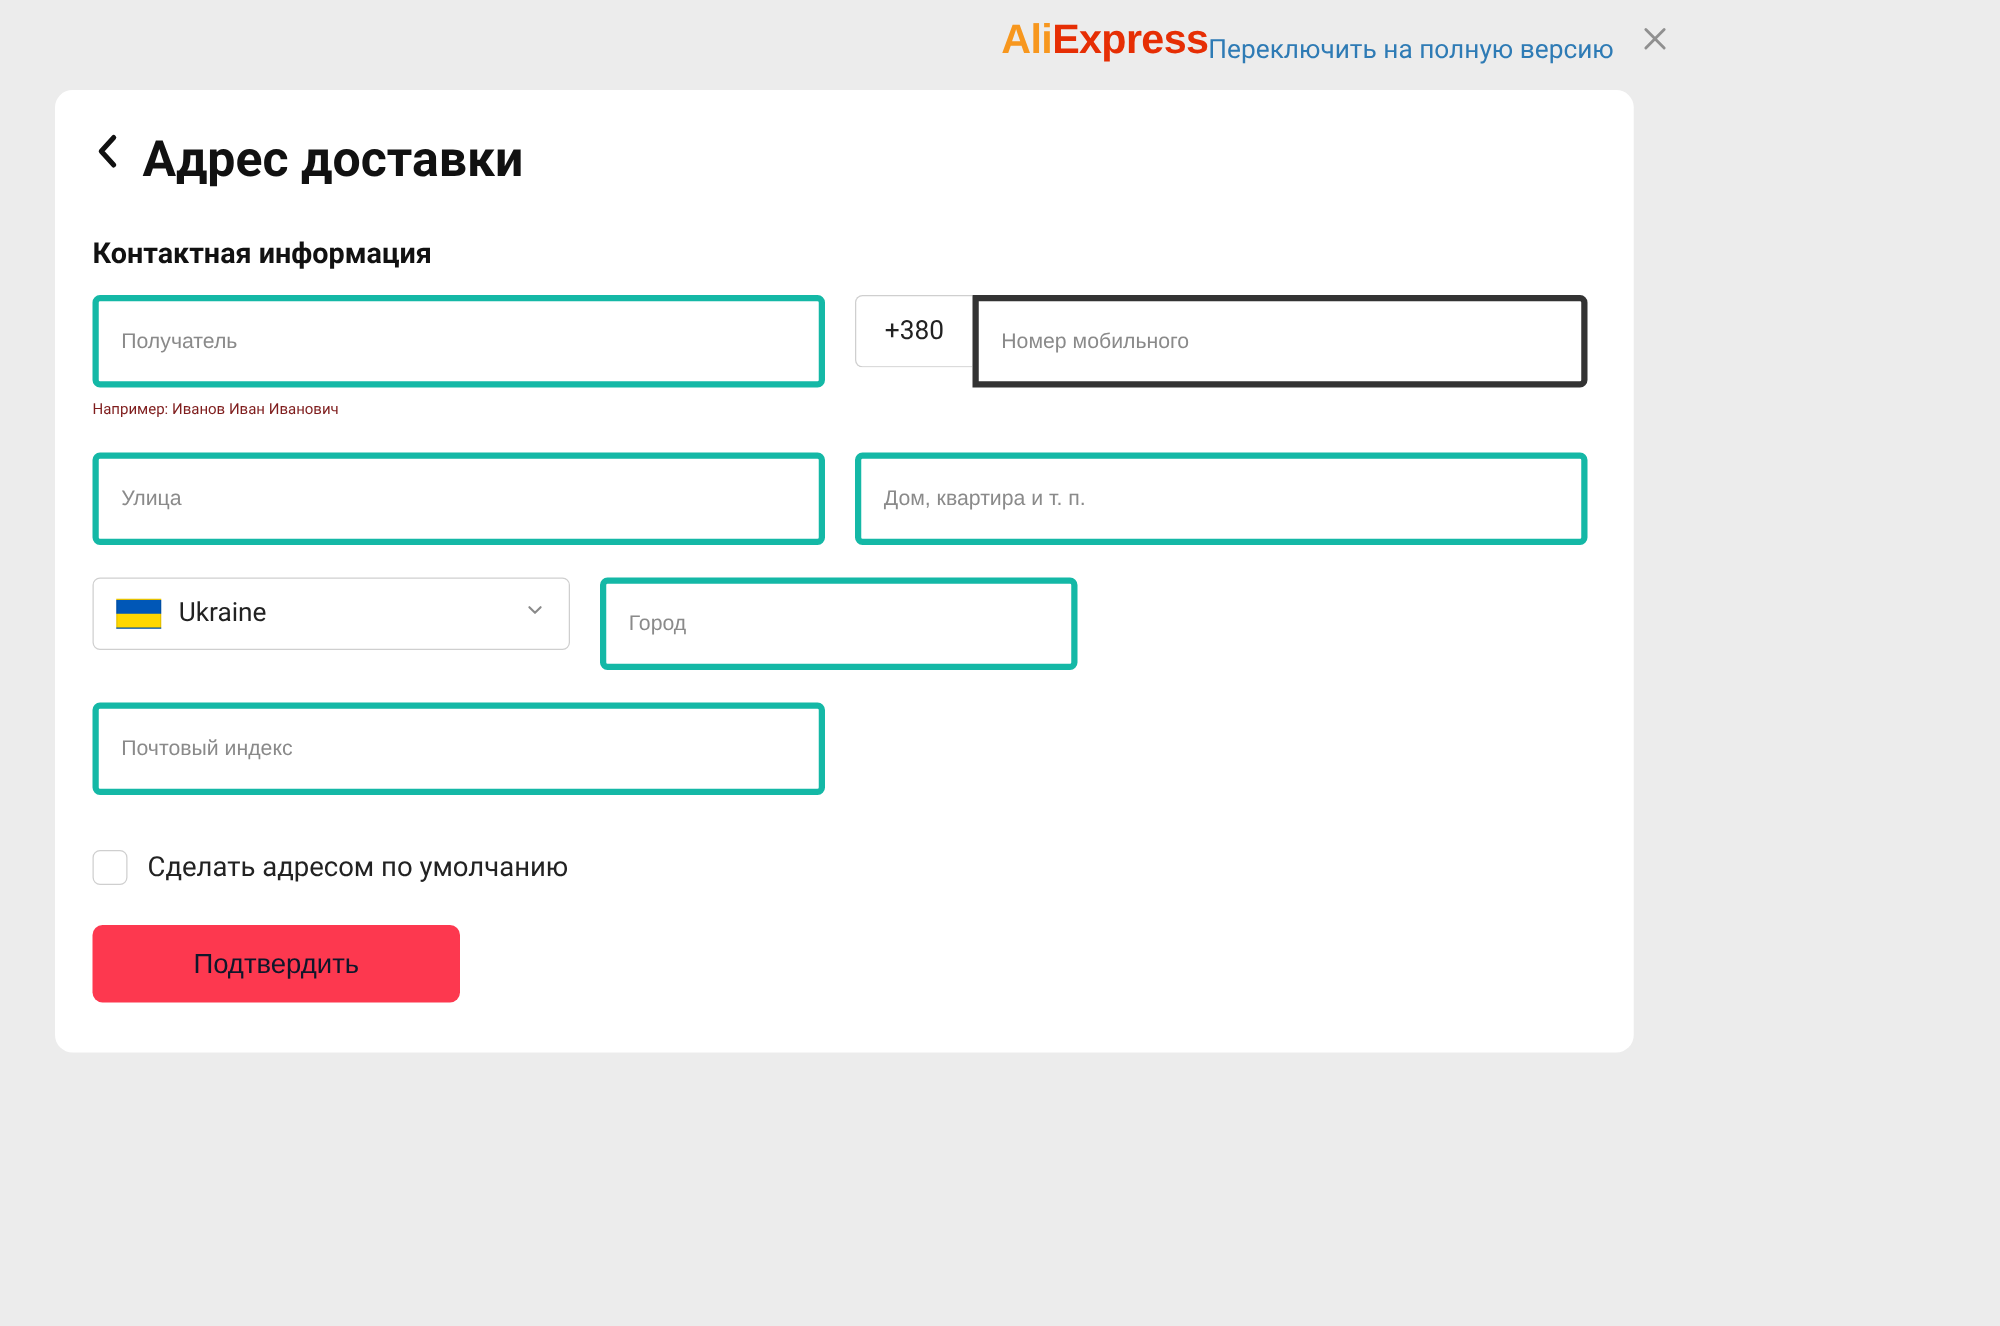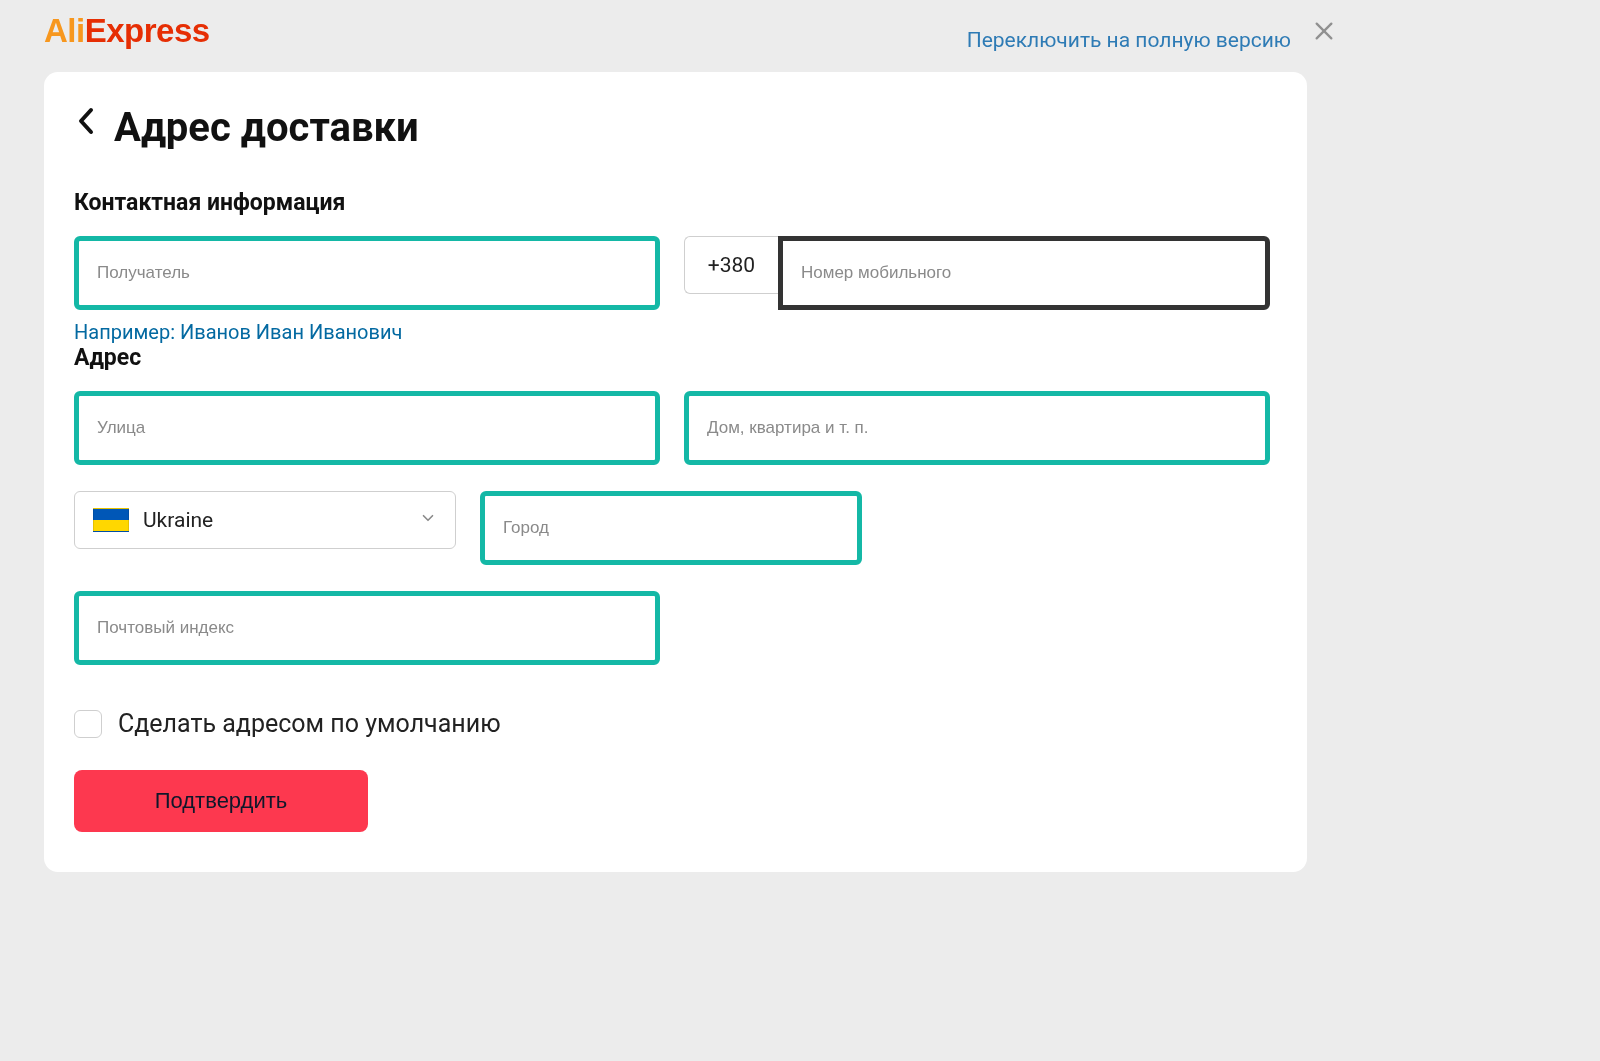--- a/index.html
+++ b/index.html
@@ -16,21 +16,21 @@
     overflow: hidden;
   }
   .viewport {
     width: 1351px;
     height: 900px;
     background: #ececec;
     position: relative;
   }
   .topbar {
     display: flex;
-    justify-content: space-between;
+    justify-content: flex-end;
     align-items: flex-start;
     padding: 12px 16px 0 44px;
   }
   .logo {
     font-size: 33px;
     font-weight: 700;
     letter-spacing: -0.5px;
     color: #e62e04;
     font-family: Arial, sans-serif;
     user-select: none;
@@ -131,23 +131,24 @@
     align-items: center;
     background: #fff;
     min-width: 94px;
     justify-content: center;
   }
   .phone-number {
     border-radius: 0 6px 6px 0;
     flex: 1;
   }
   .hint {
-    color: #0369a1;
-    font-size: 20px;
+    color: #7f1d1d;
+    font-size: 12px;
     margin-top: 6px;
+    margin-bottom: 28px;
   }
   .row-address {
     display: flex;
     gap: 24px;
     margin-bottom: 26px;
   }
   .col-street {
     flex: 0 0 586px;
   }
   .col-apt {
@@ -214,21 +215,21 @@
   }
   .checkbox-box {
     width: 28px;
     height: 28px;
     border: 1.5px solid #cfcfcf;
     border-radius: 6px;
     cursor: pointer;
     background: #fff;
   }
   .checkbox-label {
-    font-size: 25px;
+    font-size: 22px;
     color: #222;
     cursor: pointer;
   }
   .submit-btn {
     background: #fd384f;
     color: #0f172a;
     border: none;
     border-radius: 8px;
     height: 62px;
     padding: 0 44px;
@@ -272,21 +273,20 @@
       <div class="col-recipient">
         <input class="field" type="text" placeholder="Получатель" style="">
       </div>
       <div class="col-phone">
         <div class="phone-prefix">+380</div>
         <input class="field phone-number active" type="text" placeholder="Номер мобильного" style="">
       </div>
     </div>
     <div class="hint">Например: Иванов Иван Иванович</div>
 
-    <h2 class="section-heading">Адрес</h2>
 
     <div class="row-address">
       <div class="col-street">
         <input class="field" type="text" placeholder="Улица" style="">
       </div>
       <div class="col-apt">
         <input class="field" type="text" placeholder="Дом, квартира и т. п." style="">
       </div>
     </div>
 

